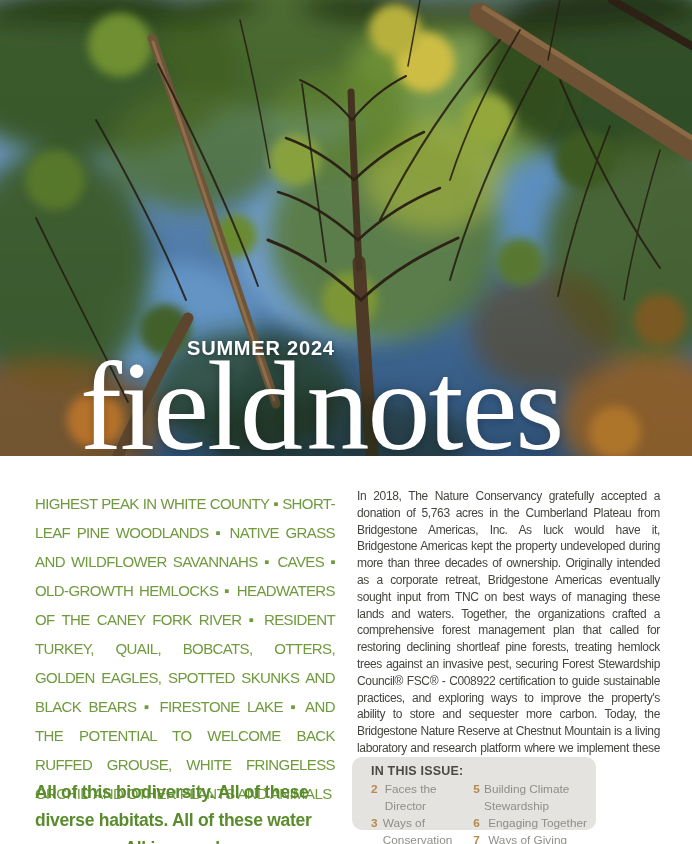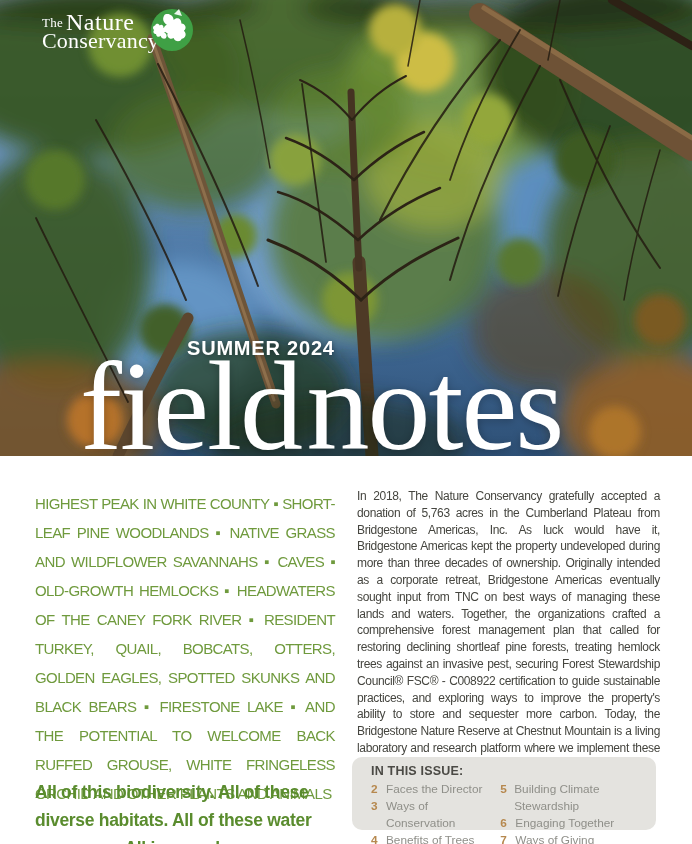--- a/index.html
+++ b/index.html
@@ -25,21 +25,21 @@
         text-shadow:0 2px 8px rgba(0,0,0,.25);white-space:nowrap;}
   
   .features{position:absolute;left:35px;top:489px;width:300px;
         font-size:15px;line-height:29px;letter-spacing:-.6px;color:#6f9a3d;
         text-align:justify;}
   .statement{position:absolute;left:35px;top:750px;width:312px;
         font-size:17.5px;line-height:28px;letter-spacing:-.3px;font-weight:700;color:#5a8c2e;margin-top:28px;}
   .intro{position:absolute;left:357px;top:488px;width:303px;
         font-size:12px;line-height:16.8px;letter-spacing:-.35px;color:#45453f;
         text-align:justify;}
-  .issue-box{position:absolute;left:352px;top:757px;width:304px;height:73px;
+  .issue-box{position:absolute;left:352px;top:757px;width:244px;height:73px;
         background:#e4e3df;border-radius:10px;padding:7px 0 8px 19px;box-sizing:border-box;}
   .issue-heading{font-size:12.5px;font-weight:700;color:#4b4a45;letter-spacing:.2px;margin-bottom:3px;}
   .issue-cols{display:flex;}
   .issue-col{display:flex;flex-direction:column;}
   .issue-col.c1{width:140px;}
   .issue-item{display:flex;line-height:17px;font-size:11.8px;}
   .issue-page{width:15px;font-weight:700;color:#b6884e;}
   .issue-label{color:#8f8f89;}
 </style>
 </head>
@@ -135,33 +135,20 @@
           <path d="M520 30 C490 80 466 130 450 180" stroke-width="1.8"></path>
           <path d="M420 0 L408 66" stroke-width="1.5"></path>
           <path d="M560 0 L548 60" stroke-width="1.5"></path>
           <path d="M240 20 C252 70 262 120 270 168" stroke-width="1.5"></path>
           <path d="M660 150 C645 200 632 250 624 300" stroke-width="1.5"></path>
         </g>
       </g>
       <ellipse cx="340" cy="442" rx="130" ry="45" fill="#1b2912" opacity=".5" filter="url(#b2)"></ellipse>
     </svg>
 
-    <div class="logo">
-      <span class="logo-the">The</span>
-      <span class="logo-nature">Nature</span>
-      <span class="logo-conservancy">Conservancy</span>
-      <svg class="logo-globe" width="44" height="44" viewBox="-22 -22 44 44" aria-hidden="true">
-        <circle r="21" fill="#3fa045"></circle>
-        <g fill="#ffffff">
-          <path transform="rotate(-35) translate(3,-2) scale(1.05)" d="M0 -14 C4 -13 6 -9 4 -5 C8 -6 11 -2 8 2 C11 4 10 9 6 9 C7 13 3 16 0 14 C-3 16 -7 13 -6 9 C-10 9 -11 4 -8 2 C-11 -2 -8 -6 -4 -5 C-6 -9 -4 -13 0 -14 Z"></path>
-          <path transform="rotate(140) translate(10,6) scale(.6)" d="M0 -14 C4 -13 6 -9 4 -5 C8 -6 11 -2 8 2 C11 4 10 9 6 9 C7 13 3 16 0 14 C-3 16 -7 13 -6 9 C-10 9 -11 4 -8 2 C-11 -2 -8 -6 -4 -5 C-6 -9 -4 -13 0 -14 Z"></path>
-          <path d="M2 -16 L7 -21 L10 -14 Z" opacity=".9"></path>
-        </g>
-      </svg>
-    </div>
 
     <div class="issue-date">SUMMER 2024</div>
     <div class="title">field notes</div>
   </div>
 
   <div class="features">HIGHEST PEAK IN WHITE COUNTY ▪ SHORT-LEAF PINE WOODLANDS ▪ NATIVE GRASS AND WILDFLOWER SAVANNAHS ▪ CAVES ▪ OLD-GROWTH HEMLOCKS ▪ HEADWATERS OF THE CANEY FORK RIVER ▪ RESIDENT TURKEY, QUAIL, BOBCATS, OTTERS, GOLDEN EAGLES, SPOTTED SKUNKS AND BLACK BEARS ▪ FIRESTONE LAKE ▪ AND THE POTENTIAL TO WELCOME BACK RUFFED GROUSE, WHITE FRINGELESS ORCHID AND OTHER PLANTS AND ANIMALS</div>
   <div class="statement">All of this biodiversity. All of these diverse habitats. All of these water resources. All in one place.</div>
   <div class="intro">In 2018, The Nature Conservancy gratefully accepted a donation of 5,763 acres in the Cumberland Plateau from Bridgestone Americas, Inc. As luck would have it, Bridgestone Americas kept the property undeveloped during more than three decades of ownership. Originally intended as a corporate retreat, Bridgestone Americas eventually sought input from TNC on best ways of managing these lands and waters. Together, the organizations crafted a comprehensive forest management plan that called for restoring declining shortleaf pine forests, treating hemlock trees against an invasive pest, securing Forest Stewardship Council® FSC® - C008922 certification to guide sustainable practices, and exploring ways to improve the property's ability to store and sequester more carbon. Today, the Bridgestone Nature Reserve at Chestnut Mountain is a living laboratory and research platform where we implement these strategies, and many more.</div>
 
   <div class="issue-box">

